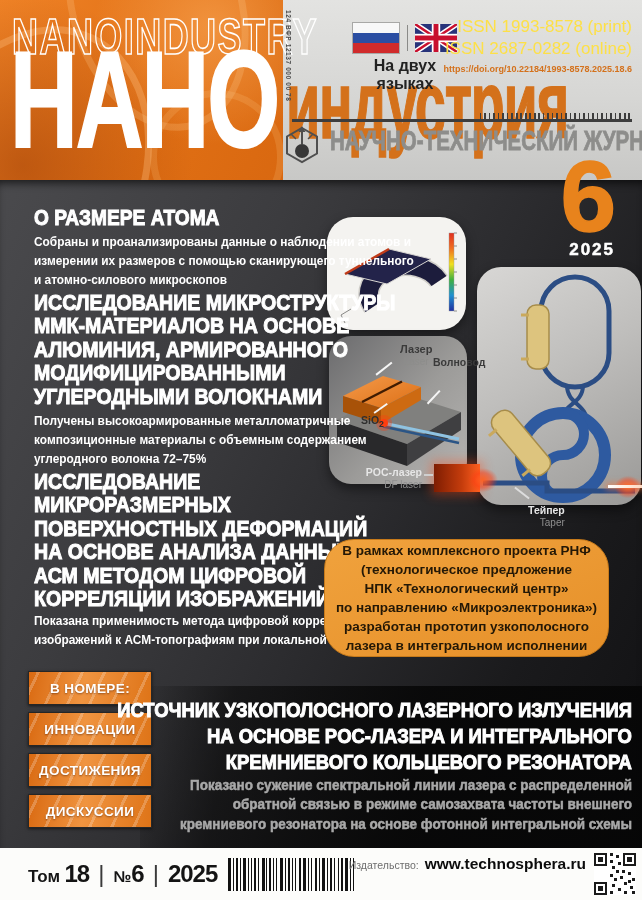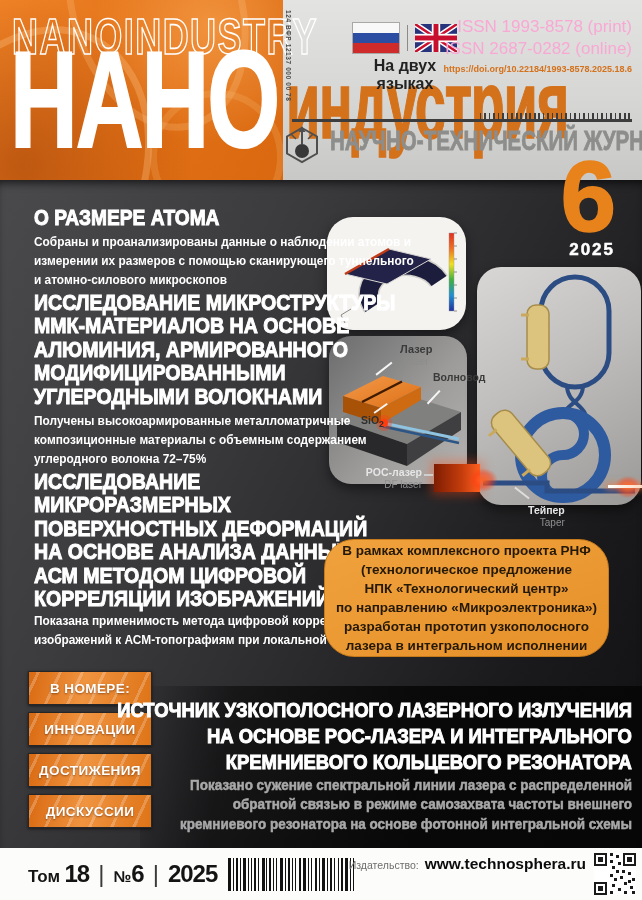--- a/index.html
+++ b/index.html
@@ -36,21 +36,21 @@
     color:#4a4a4a;letter-spacing:.6px;z-index:6;}
 
   .flags{left:352px;top:22px;display:flex;align-items:center;z-index:6;}
   .flag-ru{width:46px;height:30px;border:1px solid #a8a8a6;
     background:linear-gradient(180deg,#f8f8f8 0 33%,#2b4ea2 33% 66%,#d02b2b 66% 100%);}
   .flag-div{width:1px;height:26px;background:#8a8a88;margin:0 7px;}
   .flags svg{display:block;}
   #bilingual{left:355px;top:57px;width:100px;text-align:center;font-size:16px;
     font-weight:700;color:#222;z-index:6;}
 
-  .issn{right:10px;top:16px;text-align:right;font-size:17px;color:#f9a8d4;
+  .issn{right:10px;top:16px;text-align:right;font-size:17px;color:#fde047;
     line-height:1.32;z-index:6;}
   #doi{right:10px;top:64px;text-align:right;font-size:9px;font-weight:700;
     color:#d4711b;z-index:6;}
 
   #ruler{left:292px;top:119px;width:340px;height:3px;background:#3d3d3d;z-index:6;}
   #ruler-ticks{left:480px;top:113px;width:150px;height:6px;z-index:6;
     background:repeating-linear-gradient(90deg,#3d3d3d 0 1.5px,transparent 1.5px 4.5px);}
   #molecule{left:281px;top:122px;z-index:7;}
   #journal-type{left:330px;top:126px;font-size:27px;font-weight:700;color:#8d8d8b;
     -webkit-text-stroke:.8px #8d8d8b;white-space:nowrap;
@@ -283,21 +283,21 @@
       <path d="M54,87 L130,103" stroke="#8fc3e2" stroke-width="3"></path>
       <path d="M54,90.5 L130,107" stroke="#2b5586" stroke-width="2.5"></path>
       <circle cx="55" cy="87" r="8" fill="rgba(255,60,14,0.35)"></circle>
       <circle cx="55" cy="87" r="4" fill="#ff3c0e"></circle>
     </svg>
   </div>
   <div class="fig-label-dark" style="left:400px;top:343px;text-align:center;">
     <div>Лазер</div>
     <div class="fig-label-sub">Laser</div>
   </div>
-  <div class="fig-label-dark" style="left:433px;top:371px;font-size:10.5px;">Волновод</div>
+  <div class="fig-label-dark" style="left:433px;top:356px;font-size:10.5px;">Волновод</div>
   <div class="fig-label-dark" style="left:361px;top:414px;font-size:10.5px;color:#2f2f2f;"><span>SiO</span><sub>2</sub></div>
   <div class="arr" style="left:392px;top:362px;width:20px;transform:rotate(142deg);transform-origin:left center;"></div>
   <div class="arr" style="left:440px;top:390px;width:18px;transform:rotate(133deg);transform-origin:left center;"></div>
   <div class="arr" style="left:374px;top:412px;width:16px;transform:rotate(-35deg);transform-origin:left center;"></div>
 
   <div class="card" id="card-ring">
     <svg width="164" height="238" viewBox="0 0 164 238">
       <rect x="64" y="10" width="68" height="110" rx="34" fill="none" stroke="#2b4d84" stroke-width="5"></rect>
       <path d="M90,118 C90,138 110,136 110,156" fill="none" stroke="#2b4d84" stroke-width="4"></path>
       <path d="M106,118 C106,138 86,136 86,152" fill="none" stroke="#2b4d84" stroke-width="4"></path>

